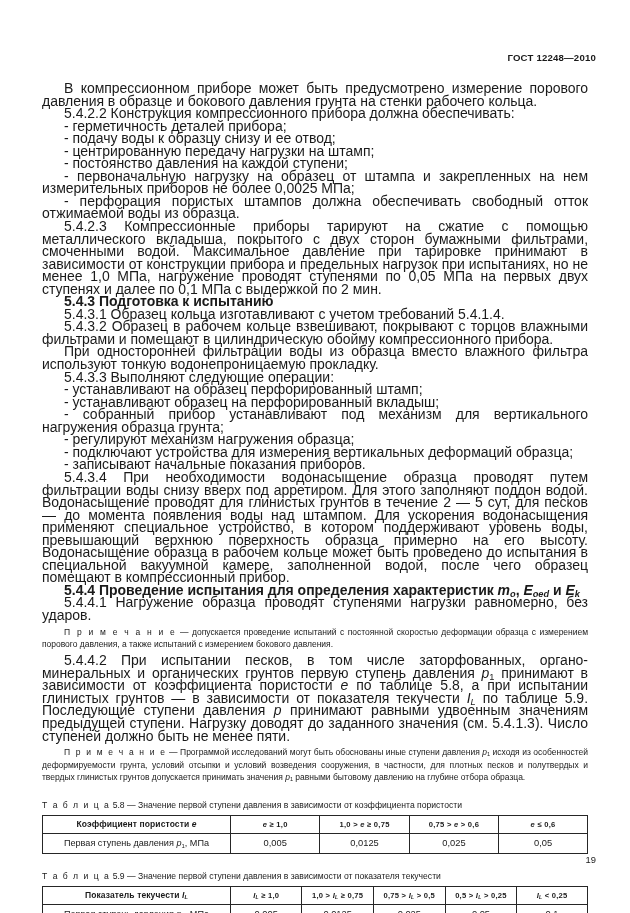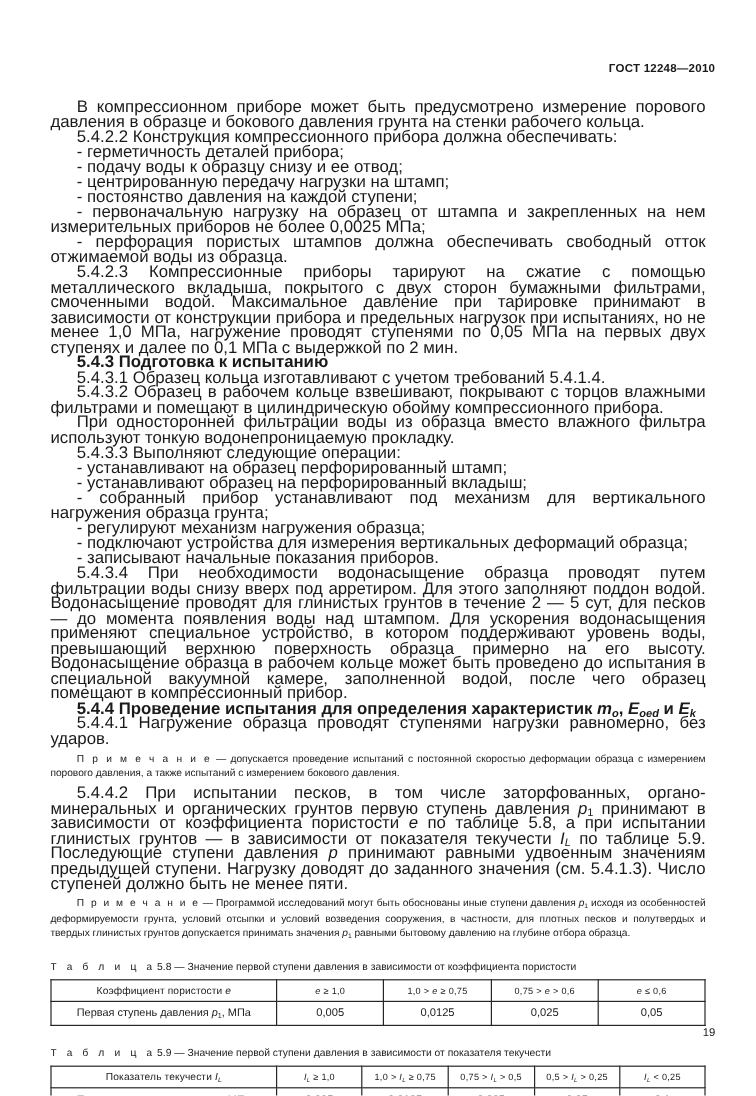--- a/index.html
+++ b/index.html
@@ -67,36 +67,36 @@
     font-size: 0.66em;
     line-height: 0;
     vertical-align: -0.25em;
   }
   .tbl-cap {
     font-size: 8.6px;
     line-height: 12px;
     margin: 0 0 4px 0;
     text-align: left;
   }
-  .tbl-cap .tw { letter-spacing: 1.5px; font-family: Liberation Mono, monospace; }
+  .tbl-cap .tw { letter-spacing: 1.5px; }
   table {
     border-collapse: collapse;
     width: 100%;
     table-layout: fixed;
   }
   table, td, th {
     border: 0.9px solid #262626;
   }
   th, td {
     text-align: center;
     vertical-align: middle;
     padding: 0;
   }
   th {
-    font-weight: normal;
+    font-weight: bold;
     font-size: 7.6px;
     height: 17px;
     letter-spacing: 0.25px;
   }
   td {
     font-size: 9.3px;
     height: 19px;
   }
   th.lbl, td.lbl {
     font-size: 8.5px;

